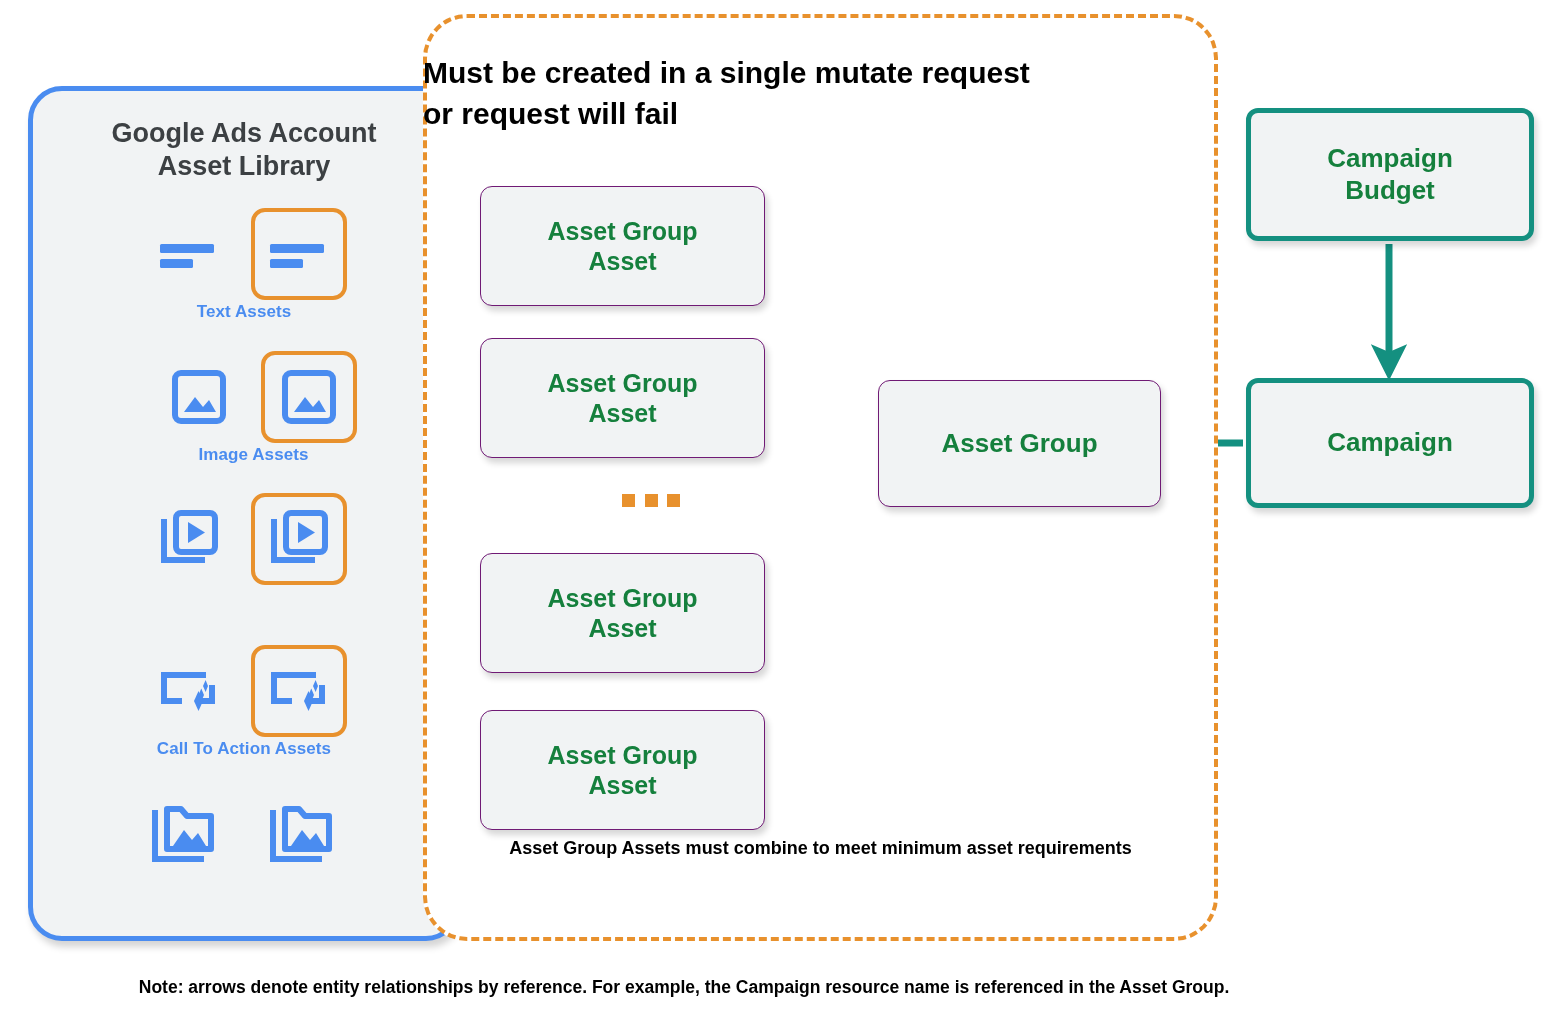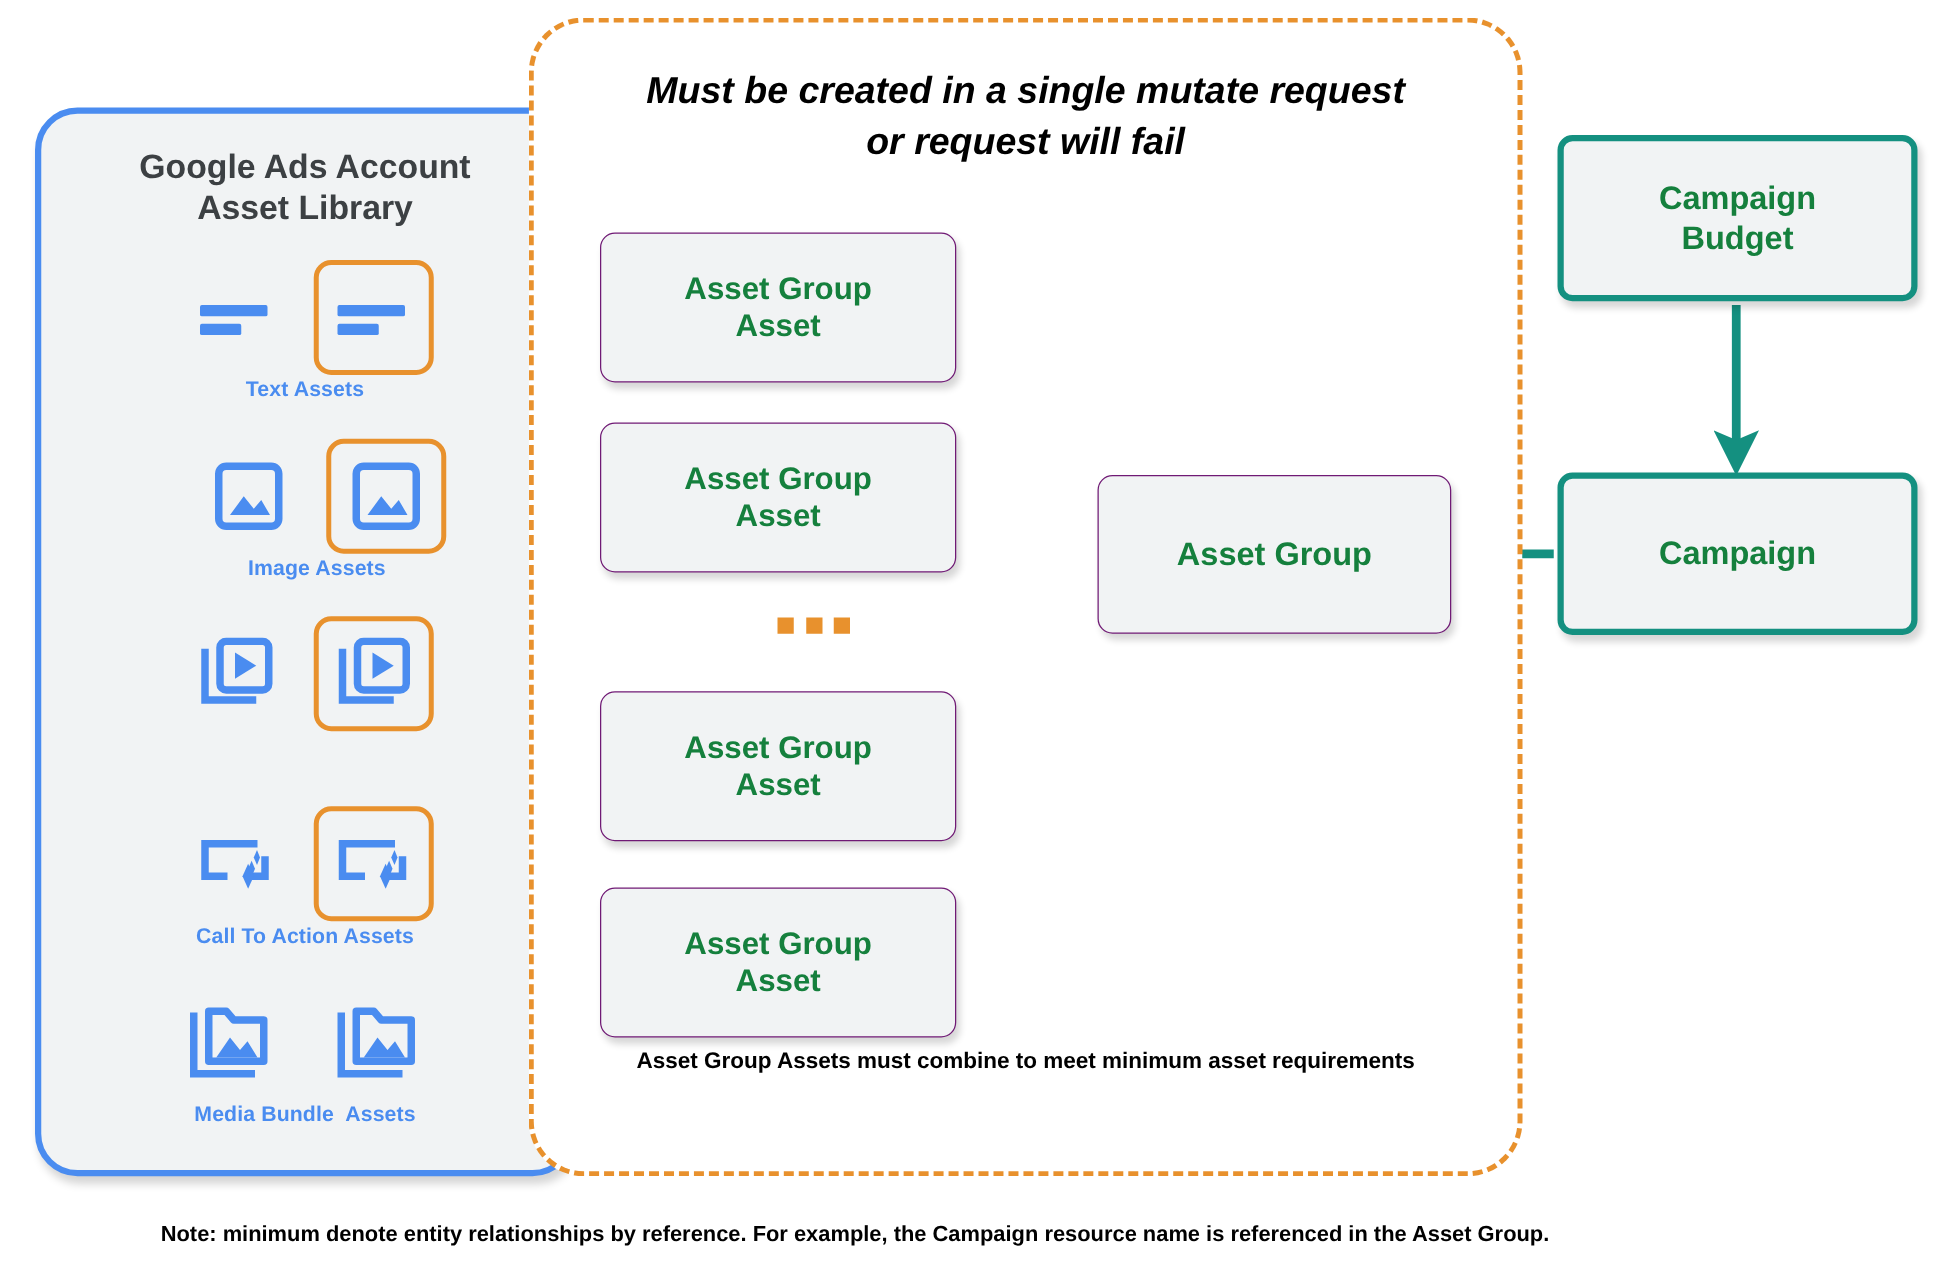--- a/index.html
+++ b/index.html
@@ -62,22 +62,22 @@
   
   #mutate-box{
     position:absolute;left:423px;top:14px;width:795px;height:927px;
     border:4px dashed #e8912d;
     border-radius:44px;
     box-sizing:border-box;
     background:#ffffff;
   }
   #mutate-title{
     position:absolute;left:423px;top:52px;width:795px;
-    text-align:center;color:#000000;
-    font-size:30px;font-weight:700;font-style:italic;line-height:1.38;
+    color:#000000;
+    font-size:30px;font-weight:700;line-height:1.38;
     white-space:pre-line;
   }
   #mutate-footnote{
     position:absolute;left:423px;top:838px;width:795px;
     text-align:center;color:#000000;
     font-size:18px;font-weight:700;
   }
 
   
   #ellipsis{
@@ -220,21 +220,20 @@
           </svg>
         </div>
         <div class="icon-slot">
           <svg width="72" height="66" viewBox="0 0 72 66" aria-hidden="true">
             <path d="M6,12 L6,58 L52,58" fill="none" stroke="#4a8cf0" stroke-width="6" stroke-linecap="square"></path>
             <path d="M18,48 L18,8 L32,8 L38,15 L62,15 L62,48 Z" fill="none" stroke="#4a8cf0" stroke-width="6" stroke-linejoin="round"></path>
             <path d="M24,45 L35,29 L43,39 L49,32 L57,45 Z" fill="#4a8cf0"></path>
           </svg>
         </div>
       </div>
-      <div class="asset-label">Media Bundle  Assets</div>
     </div>
   </div>
 
   <div id="mutate-box"></div>
   <div id="mutate-title">Must be created in a single mutate request<br>or request will fail</div>
 
   <div class="node orange" style="left:480px;top:186px;width:285px;height:120px;font-size:25px;">Asset Group<br>Asset</div>
 
   <div class="node orange" style="left:480px;top:338px;width:285px;height:120px;font-size:25px;">Asset Group<br>Asset</div>
 
@@ -249,15 +248,15 @@
   <div class="node orange" style="left:480px;top:710px;width:285px;height:120px;font-size:25px;">Asset Group<br>Asset</div>
 
   <div id="mutate-footnote">Asset Group Assets must combine to meet minimum asset requirements</div>
 
   <div class="node orange" style="left:878px;top:380px;width:283px;height:127px;font-size:26px;">Asset Group</div>
 
   <div class="node teal" style="left:1246px;top:108px;width:288px;height:133px;font-size:26px;">Campaign<br>Budget</div>
 
   <div class="node teal" style="left:1246px;top:378px;width:288px;height:130px;font-size:26px;">Campaign</div>
 
-  <div id="note">Note: minimum denote entity relationships by reference. For example, the Campaign resource name is referenced in the Asset Group.</div>
+  <div id="note">Note: arrows denote entity relationships by reference. For example, the Campaign resource name is referenced in the Asset Group.</div>
 
 </div>
 
 </body></html>

